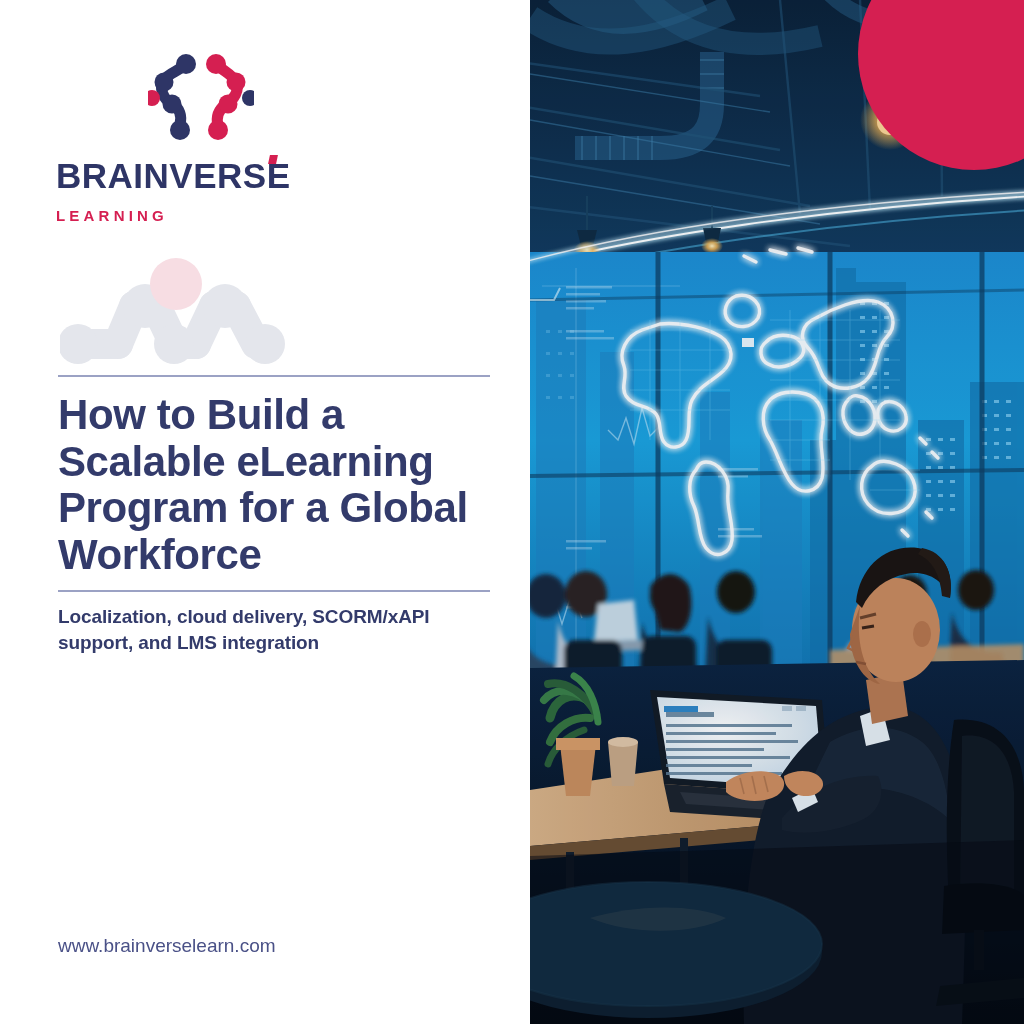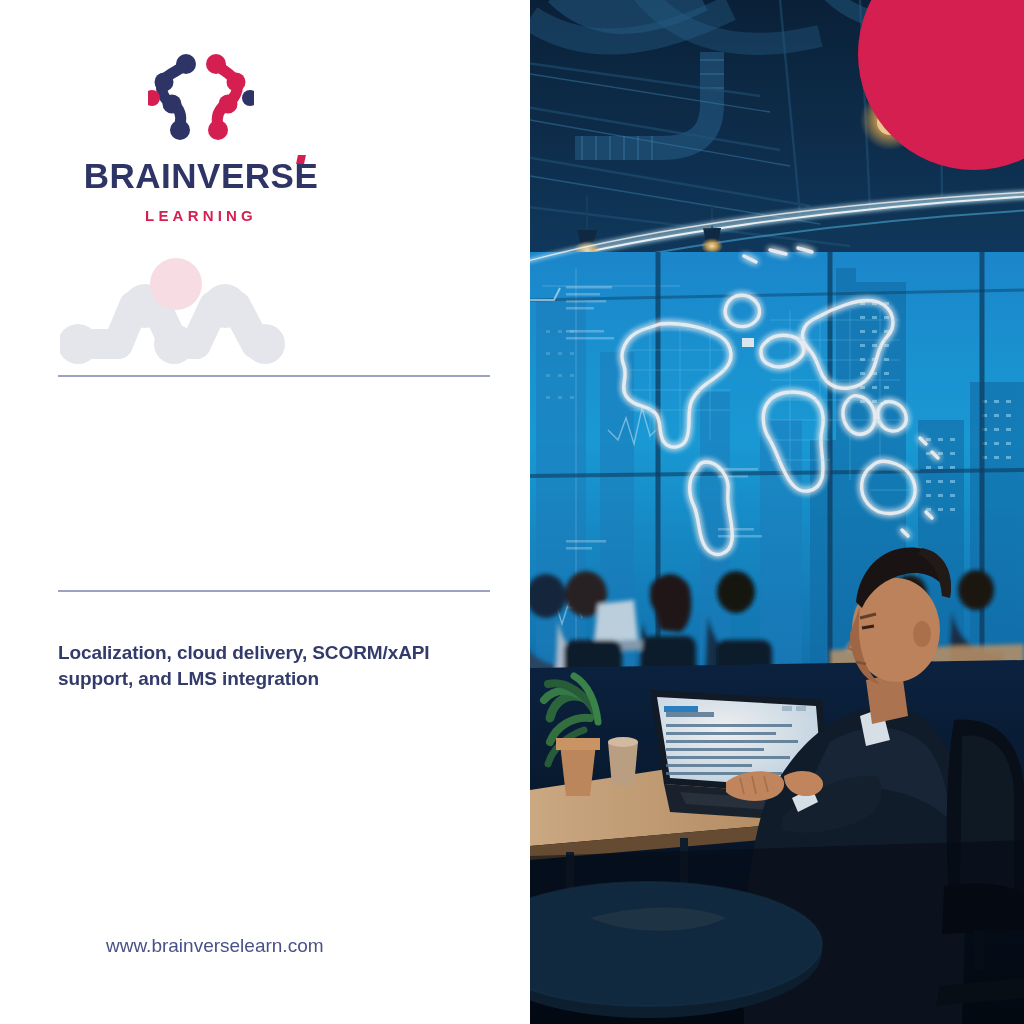--- a/index.html
+++ b/index.html
@@ -18,21 +18,21 @@
   
   .deco-orange {
     position:absolute; left:-68px; top:650px;
     width:215px; height:215px; border-radius:50%;
     background:#F0803C; z-index:1;
   }
 
   
   .logo-block { position:absolute; left:56px; top:52px; width:290px; z-index:6; }
   .logo-mark { width:106px; height:92px; margin:0 auto 14px auto; display:block; }
-  .wordmark { text-align:center; }
+  .wordmark { text-align:left; }
   .wordmark-main {
     font-size:35px; font-weight:bold; letter-spacing:0.5px;
     color:#2E3566; line-height:1; font-family:"Liberation Sans", sans-serif;
     position:relative; display:inline-block;
   }
   .wordmark-dot {
     position:absolute; right:13px; top:-3px; width:8px; height:9px;
     background:#D51F51; transform:skewX(-12deg);
   }
   .wordmark-sub {
@@ -52,27 +52,27 @@
   .headline {
     position:absolute; left:58px; top:392px; width:440px; z-index:6;
     font-size:42px; font-weight:bold; line-height:1.11;
     color:#333B6B; letter-spacing:-0.4px;
   }
 
   
   .subtitle {
     position:absolute; left:58px; top:604px; width:440px; z-index:6;
     font-size:19px; font-weight:bold; line-height:1.37;
-    color:#333B6B; letter-spacing:-0.1px;margin-top:36px;
+    color:#333B6B; letter-spacing:-0.1px;
   }
 
   
   .website {
     position:absolute; left:58px; top:935px; z-index:6;
-    font-size:19px; font-weight:normal; color:#4A5187; letter-spacing:0px;margin-left:48px;
+    font-size:19px; font-weight:normal; color:#4A5187; letter-spacing:0px;
   }
 
   
   .photo {
     position:absolute; left:530px; top:0; width:494px; height:1024px;
     overflow:hidden; background:#061829; z-index:2;
   }
   .photo-svg { position:absolute; left:0; top:0; width:494px; height:1024px; display:block; }
 
   
@@ -622,20 +622,21 @@
       <circle cx="114" cy="96" r="20"></circle>
       <circle cx="165" cy="58" r="22"></circle>
       <circle cx="205" cy="96" r="20"></circle>
     </g>
     <circle cx="116" cy="36" r="26" fill="#F7DDE3"></circle>
   </svg>
 
   <div class="rule rule-top"></div>
   <div class="rule rule-mid"></div>
 
+  <h1 class="headline">How to Build a Scalable eLearning Program for a Global Workforce</h1>
 
   <p class="subtitle">Localization, cloud delivery, SCORM/xAPI support, and LMS integration</p>
 
   <div class="website">www.brainverselearn.com</div>
 
   <div class="deco-crimson"></div>
 
 </div>
 
 </body></html>

